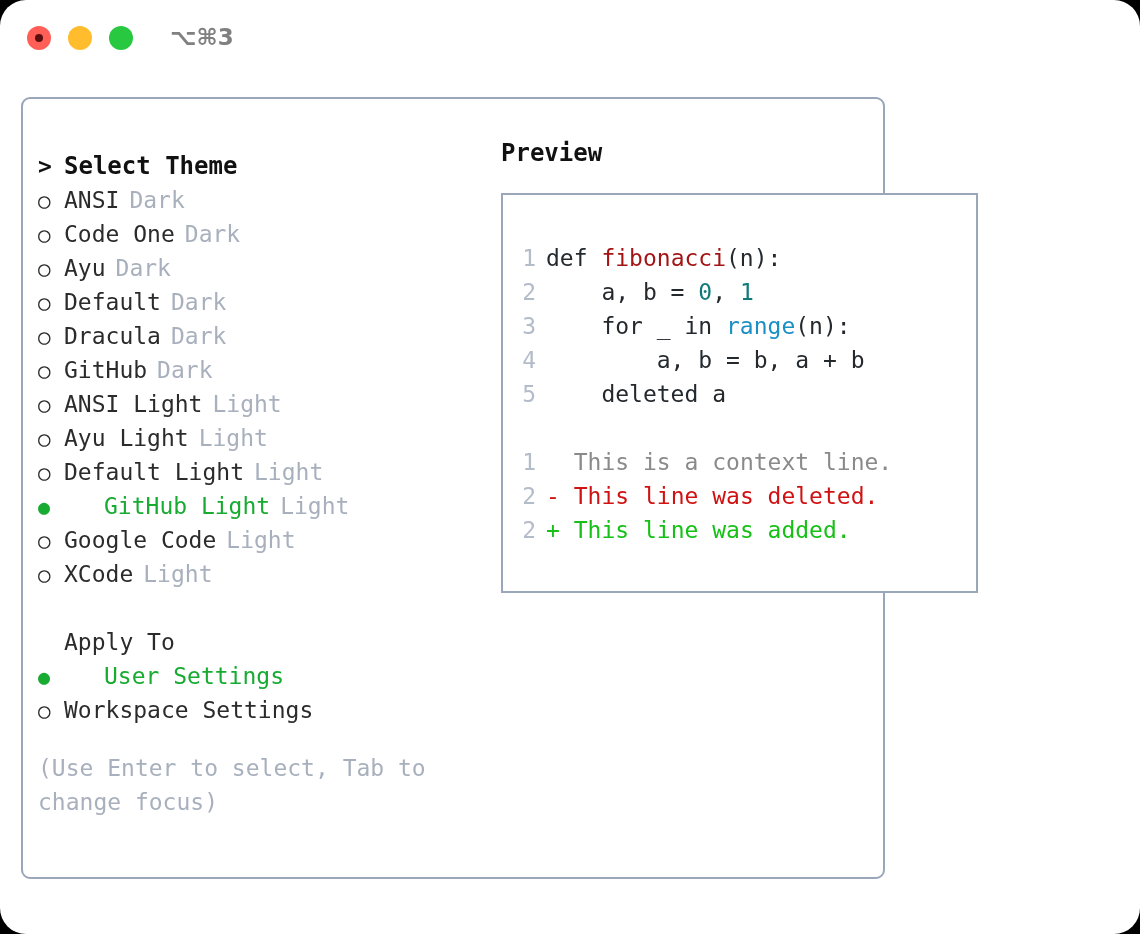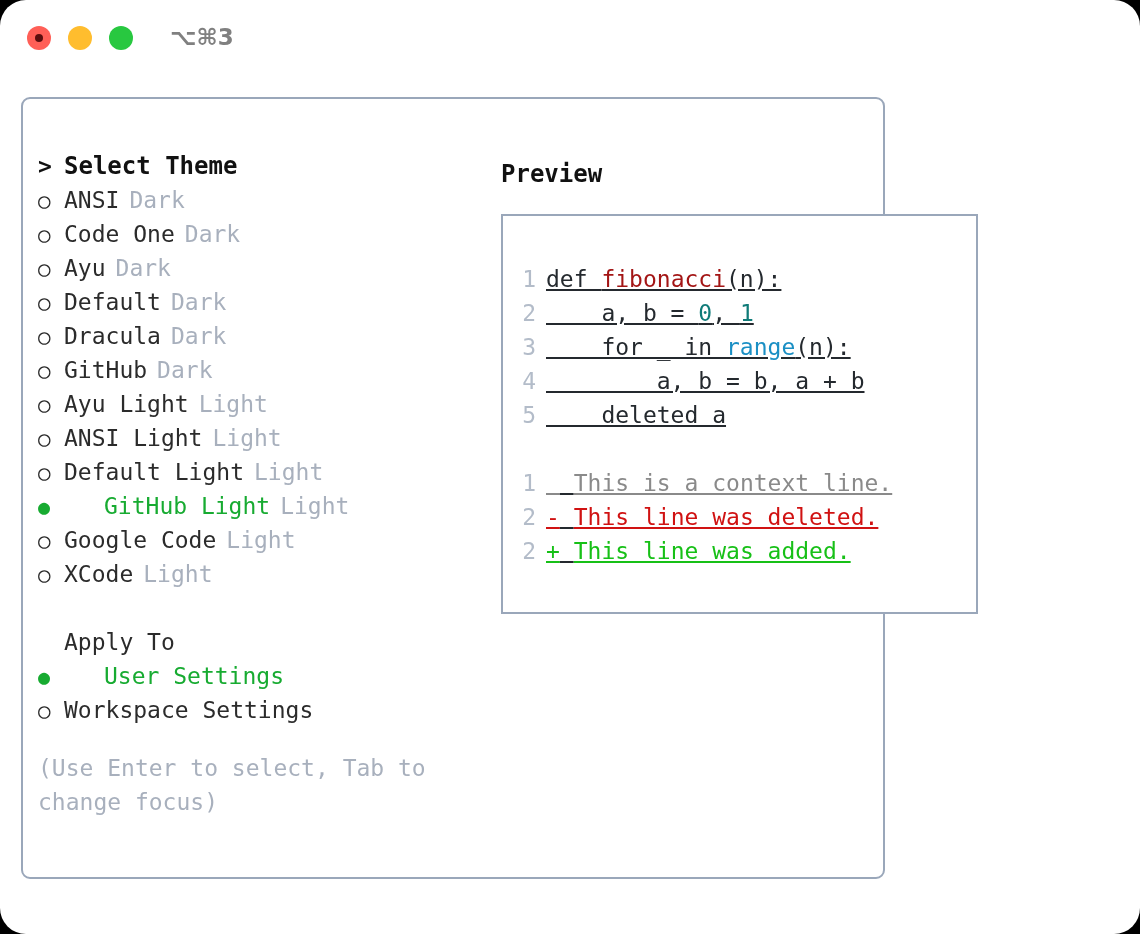--- a/index.html
+++ b/index.html
@@ -137,21 +137,21 @@
     font-size: 23px;
     line-height: 34px;
     color: #a8b0bd;
     width: 405px;
   }
 
   
   .right-col {
     position: absolute;
     left: 478px;
-    top: 58px;
+    top: 37px;
     width: 500px;
   }
   .preview-title {
     font-size: 24px;
     font-weight: bold;
     color: #111111;
     line-height: 34px;
     height: 34px;
   }
   .preview-box {
@@ -179,21 +179,21 @@
   }
   .ln {
     width: 43px;
     min-width: 43px;
     text-align: right;
     color: #b3bcc9;
     padding-right: 10px;
     box-sizing: border-box;
     font-size: 23px;
   }
-  .code-text { white-space: pre; color: #24292e; text-decoration: underline; }
+  .code-text { white-space: pre; color: #24292e; }
   .tok-fn   { color: #a31515; }
   .tok-num  { color: #0f7b78; }
   .tok-call { color: #1a8fc4; }
   .tok-ctx  { color: #8a8a8a; }
   .tok-del  { color: #d01212; }
   .tok-add  { color: #17c017; }
   .code-blank { height: 34px; }
 </style>
 </head>
 <body>
@@ -217,22 +217,22 @@
           <span class="marker caret">&gt;</span><span>Select Theme</span>
         </div>
 
         <div id="theme-list">
             <div class="row"><span class="marker">○</span><span class="label">ANSI</span><span class="variant">Dark</span></div>
             <div class="row"><span class="marker">○</span><span class="label">Code One</span><span class="variant">Dark</span></div>
             <div class="row"><span class="marker">○</span><span class="label">Ayu</span><span class="variant">Dark</span></div>
             <div class="row"><span class="marker">○</span><span class="label">Default</span><span class="variant">Dark</span></div>
             <div class="row"><span class="marker">○</span><span class="label">Dracula</span><span class="variant">Dark</span></div>
             <div class="row"><span class="marker">○</span><span class="label">GitHub</span><span class="variant">Dark</span></div>
+            <div class="row"><span class="marker">○</span><span class="label">ANSI Light</span><span class="variant">Light</span></div>
             <div class="row"><span class="marker">○</span><span class="label">Ayu Light</span><span class="variant">Light</span></div>
-            <div class="row"><span class="marker">○</span><span class="label">ANSI Light</span><span class="variant">Light</span></div>
             <div class="row"><span class="marker">○</span><span class="label">Default Light</span><span class="variant">Light</span></div>
             <div class="row selected"><span class="marker filled">●</span><span class="label">GitHub Light</span><span class="variant">Light</span></div>
             <div class="row"><span class="marker">○</span><span class="label">Google Code</span><span class="variant">Light</span></div>
             <div class="row"><span class="marker">○</span><span class="label">XCode</span><span class="variant">Light</span></div>
           </div>
 
         <div class="spacer"></div>
 
         <div class="subheading">Apply To</div>
 

